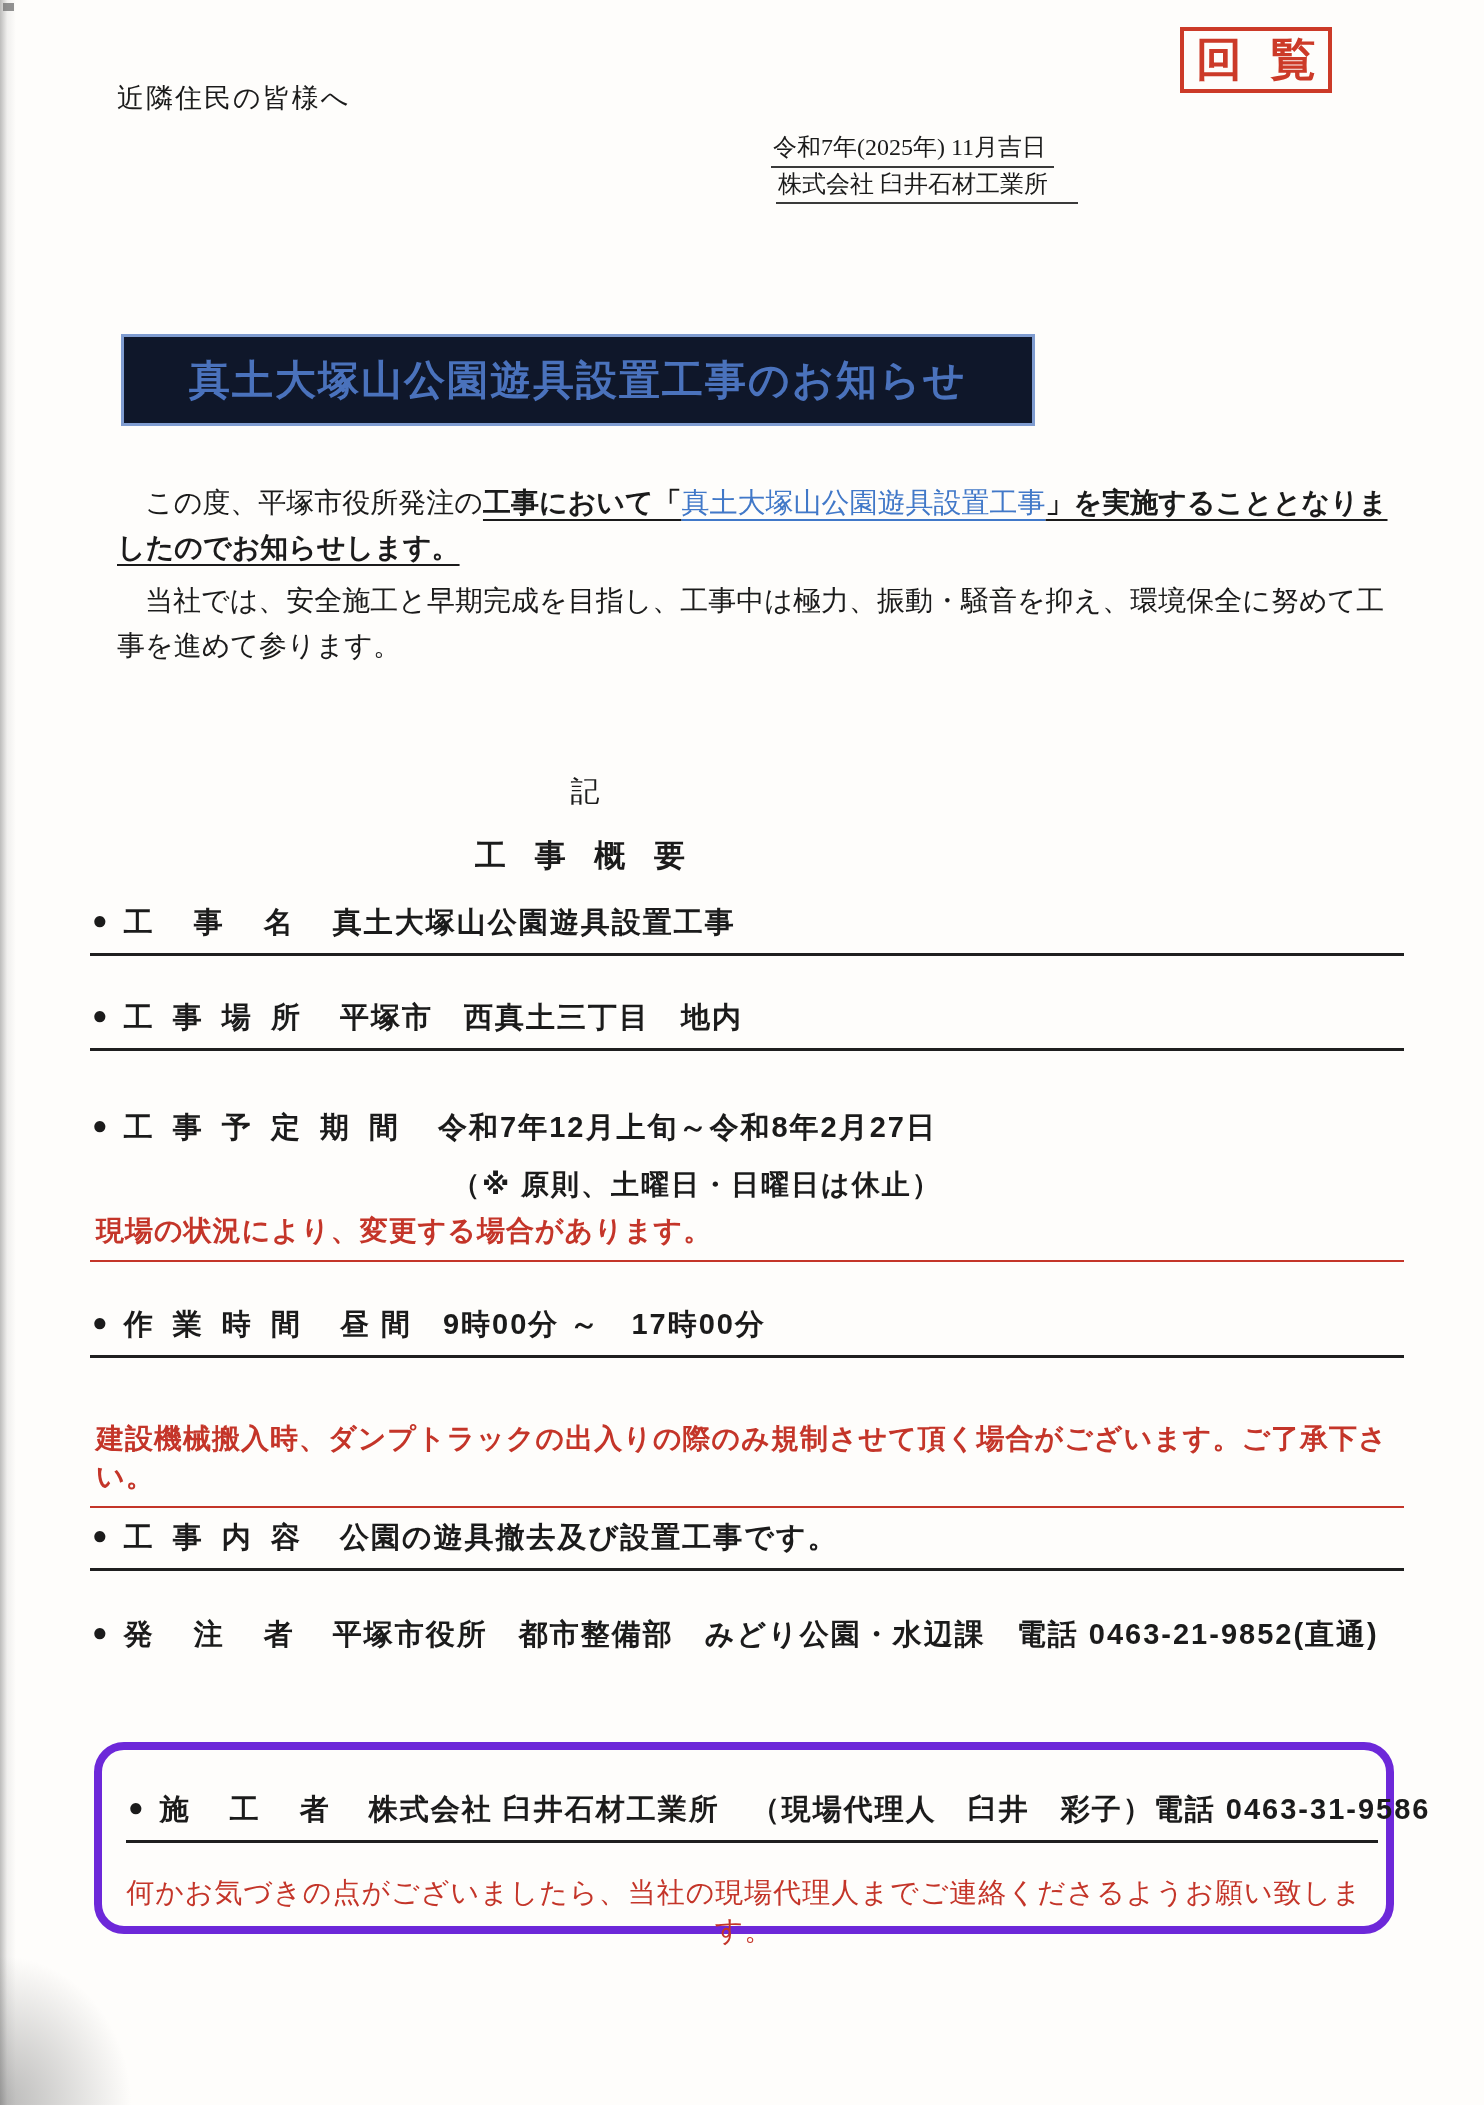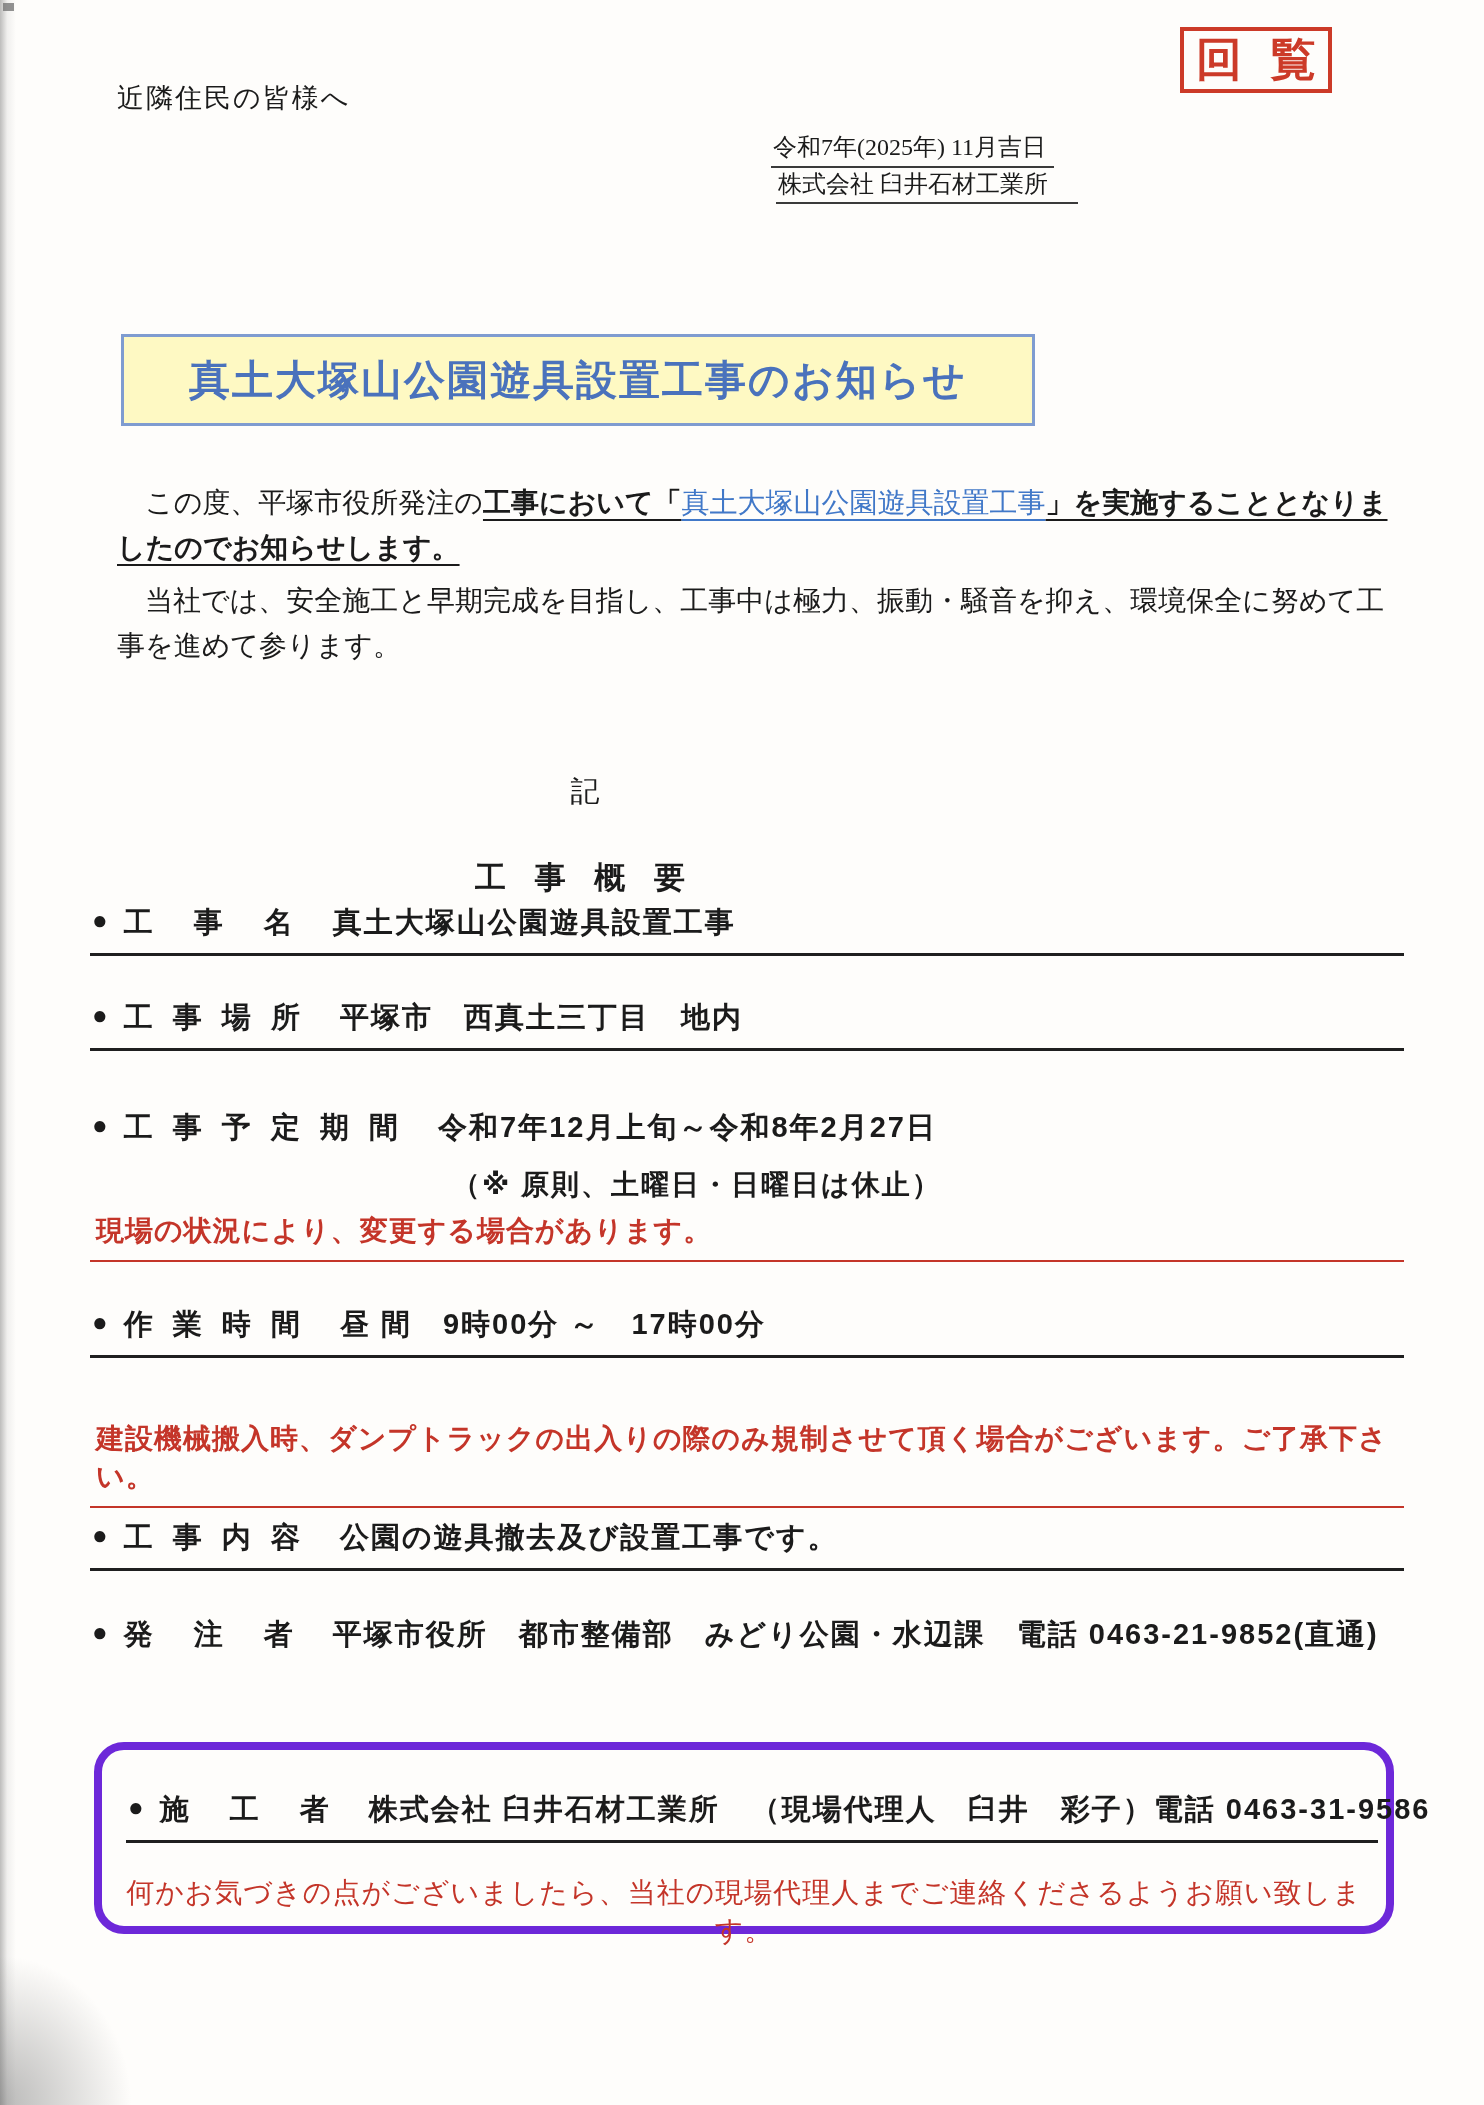--- a/index.html
+++ b/index.html
@@ -30,42 +30,41 @@
     position:absolute; top:131px; right:430px; font-size:24px;
     border-bottom:2px solid #3a3a3a; padding:0 8px 3px 2px;
   }
   .company-line {
     position:absolute; top:168px; right:406px; font-size:24px;
     border-bottom:2px solid #3a3a3a; padding:0 30px 2px 2px;
   }
 
   .title-box {
     position:absolute; left:121px; top:334px; width:914px; height:92px;
-    border:2px solid #7f9cd0; padding:0; background:#fef9c3;
+    border:2px solid #7f9cd0; padding:0; background:#0f172a;
   }
   .title-inner {
     width:100%; height:100%; border:1px solid #7f9cd0;
     display:flex; align-items:center; justify-content:center;
     font-size:41px; font-weight:600; letter-spacing:2px; color:#4a72bc;
   }
 
   .para { position:absolute; left:117px; width:1294px; font-size:28px; line-height:45px; }
   .p1 { top:480px; }
   .p2 { top:578px; }
   .p3 { top:676px; }
   .b { font-weight:700; font-family:"Liberation Sans","DejaVu Sans",sans-serif; }
   .u { text-decoration:underline; text-underline-offset:7px; text-decoration-thickness:2px; }
   .blue { color:#4178c8; }
 
   .ki { position:absolute; left:117px; top:772px; width:936px; text-align:center; font-size:29px; }
   .ov-heading {
     position:absolute; left:117px; top:835px; width:936px; text-align:center;
     font-size:31px; font-weight:800; letter-spacing:10px;
     font-family:"Liberation Sans","DejaVu Sans",sans-serif;
-    margin-top:22px;
   }
 
   .ov-item {
     position:absolute; left:90px; width:1314px;
     font-size:29px; font-weight:700;
     font-family:"Liberation Sans","DejaVu Sans",sans-serif;
     padding:0 0 10px 2px; border-bottom:3px solid #1f1f1f;
     white-space:nowrap;
   }
   .ov-item .bullet { font-size:26px; margin-right:16px; vertical-align:3px; }

